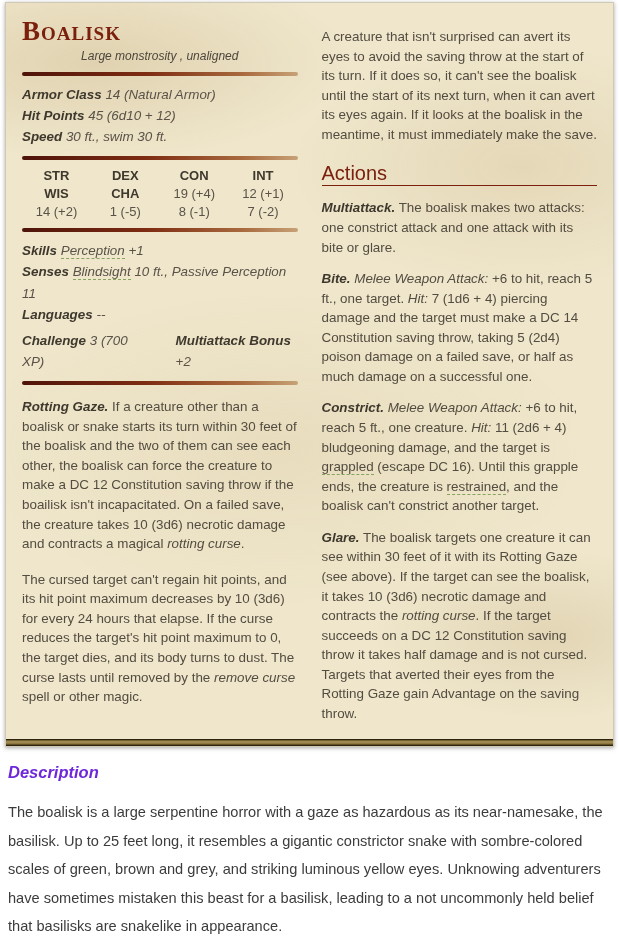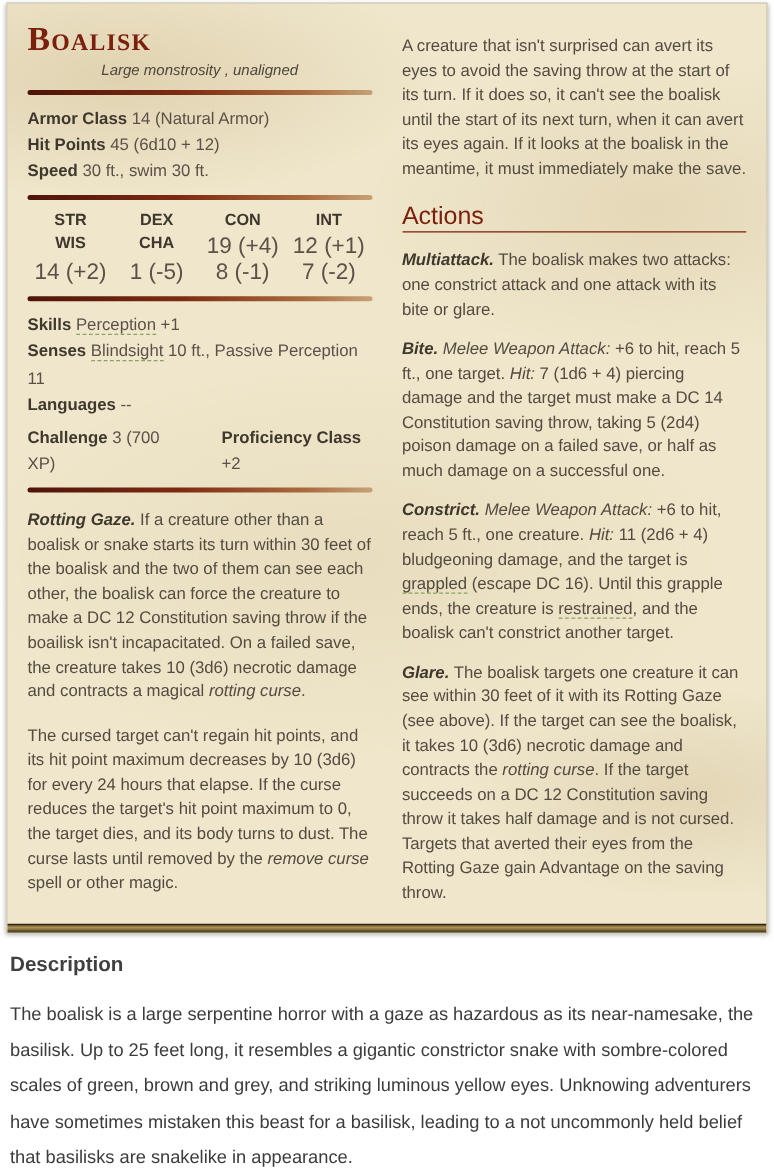--- a/index.html
+++ b/index.html
@@ -53,31 +53,32 @@
   .tapered-rule {
     height: 4px;
     margin: 9px 0 8px 0;
     border-radius: 2px;
     background: linear-gradient(to right, #4e1409, #7e2c12 45%, #a96a3e 80%, #c7a277);
   }
   .prop-line {
     font-size: 13.4px;
     line-height: 1.58;
     color: #5a5248;
+    font-style: italic;
   }
   .prop-line b, .stat-label { font-weight: 700; color: #3e382d; }
 
   .abilities {
     display: grid;
     grid-template-columns: repeat(4, 1fr);
     text-align: center;
     margin: 4px 0 2px 0;
   }
   .abilities .ab-name { font-weight: 700; font-size: 13px; color: #3e382d; padding-bottom: 3px; }
-  .abilities .ab-val { font-size: 18px; color: #5a5248; }
+  .abilities .ab-val { font-size: 13px; color: #5a5248; }
 
   .challenge-row { display: flex; gap: 34px; margin-top: 5px; }
 
   .block-text {
     font-size: 13.4px;
     line-height: 1.46;
     color: #534c40;
     margin-top: 12px;
   }
   .trait-name { font-weight: 700; font-style: italic; color: #3e382d; }
@@ -103,22 +104,23 @@
     border-top: 1px solid #2e2510;
     border-bottom: 1px solid #2e2510;
     background-size: 100% 100%;
   }
 
   
   .description { padding: 16px 8px 10px 8px; }
   .description-title {
     font-size: 16.5px;
     font-weight: 700;
-    color: #404040;
+    color: #6d28d9;
     margin-bottom: 16px;
+    font-style: italic;
   }
   .description p {
     font-size: 14.6px;
     line-height: 1.95;
     color: #3c3c3c;
     margin-bottom: 25px;
   }
   .description p:last-child { margin-bottom: 0; }
 </style>
 </head>
@@ -174,21 +176,21 @@
         <div class="prop-line">
           <b>Senses</b>
           <span class="tooltip-link">Blindsight</span><span> 10 ft., Passive Perception 11</span>
         </div>
         <div class="prop-line">
           <b>Languages</b>
           <span>--</span>
         </div>
         <div class="prop-line challenge-row">
           <span><b>Challenge</b> <span>3 (700 XP)</span></span>
-          <span><b>Proficiency Class</b> <span>+2</span></span>
+          <span><b>Multiattack Bonus</b> <span>+2</span></span>
         </div>
 
         <div class="tapered-rule"></div>
 
         <p class="block-text"><span class="trait-name">Rotting Gaze.</span><span> If a creature other than a boalisk or snake starts its turn within 30 feet of the boalisk and the two of them can see each other, the boalisk can force the creature to make a DC 12 Constitution saving throw if the boailisk isn't incapacitated. On a failed save, the creature takes 10 (3d6) necrotic damage and contracts a magical </span><span class="ital">rotting curse</span><span>.</span></p>
 
         <p class="block-text" style="margin-top:16px;"><span>The cursed target can't regain hit points, and its hit point maximum decreases by 10 (3d6) for every 24 hours that elapse. If the curse reduces the target's hit point maximum to 0, the target dies, and its body turns to dust. The curse lasts until removed by the </span><span class="ital">remove curse</span><span> spell or other magic.</span></p>
       </div>
 
       <div class="col">

